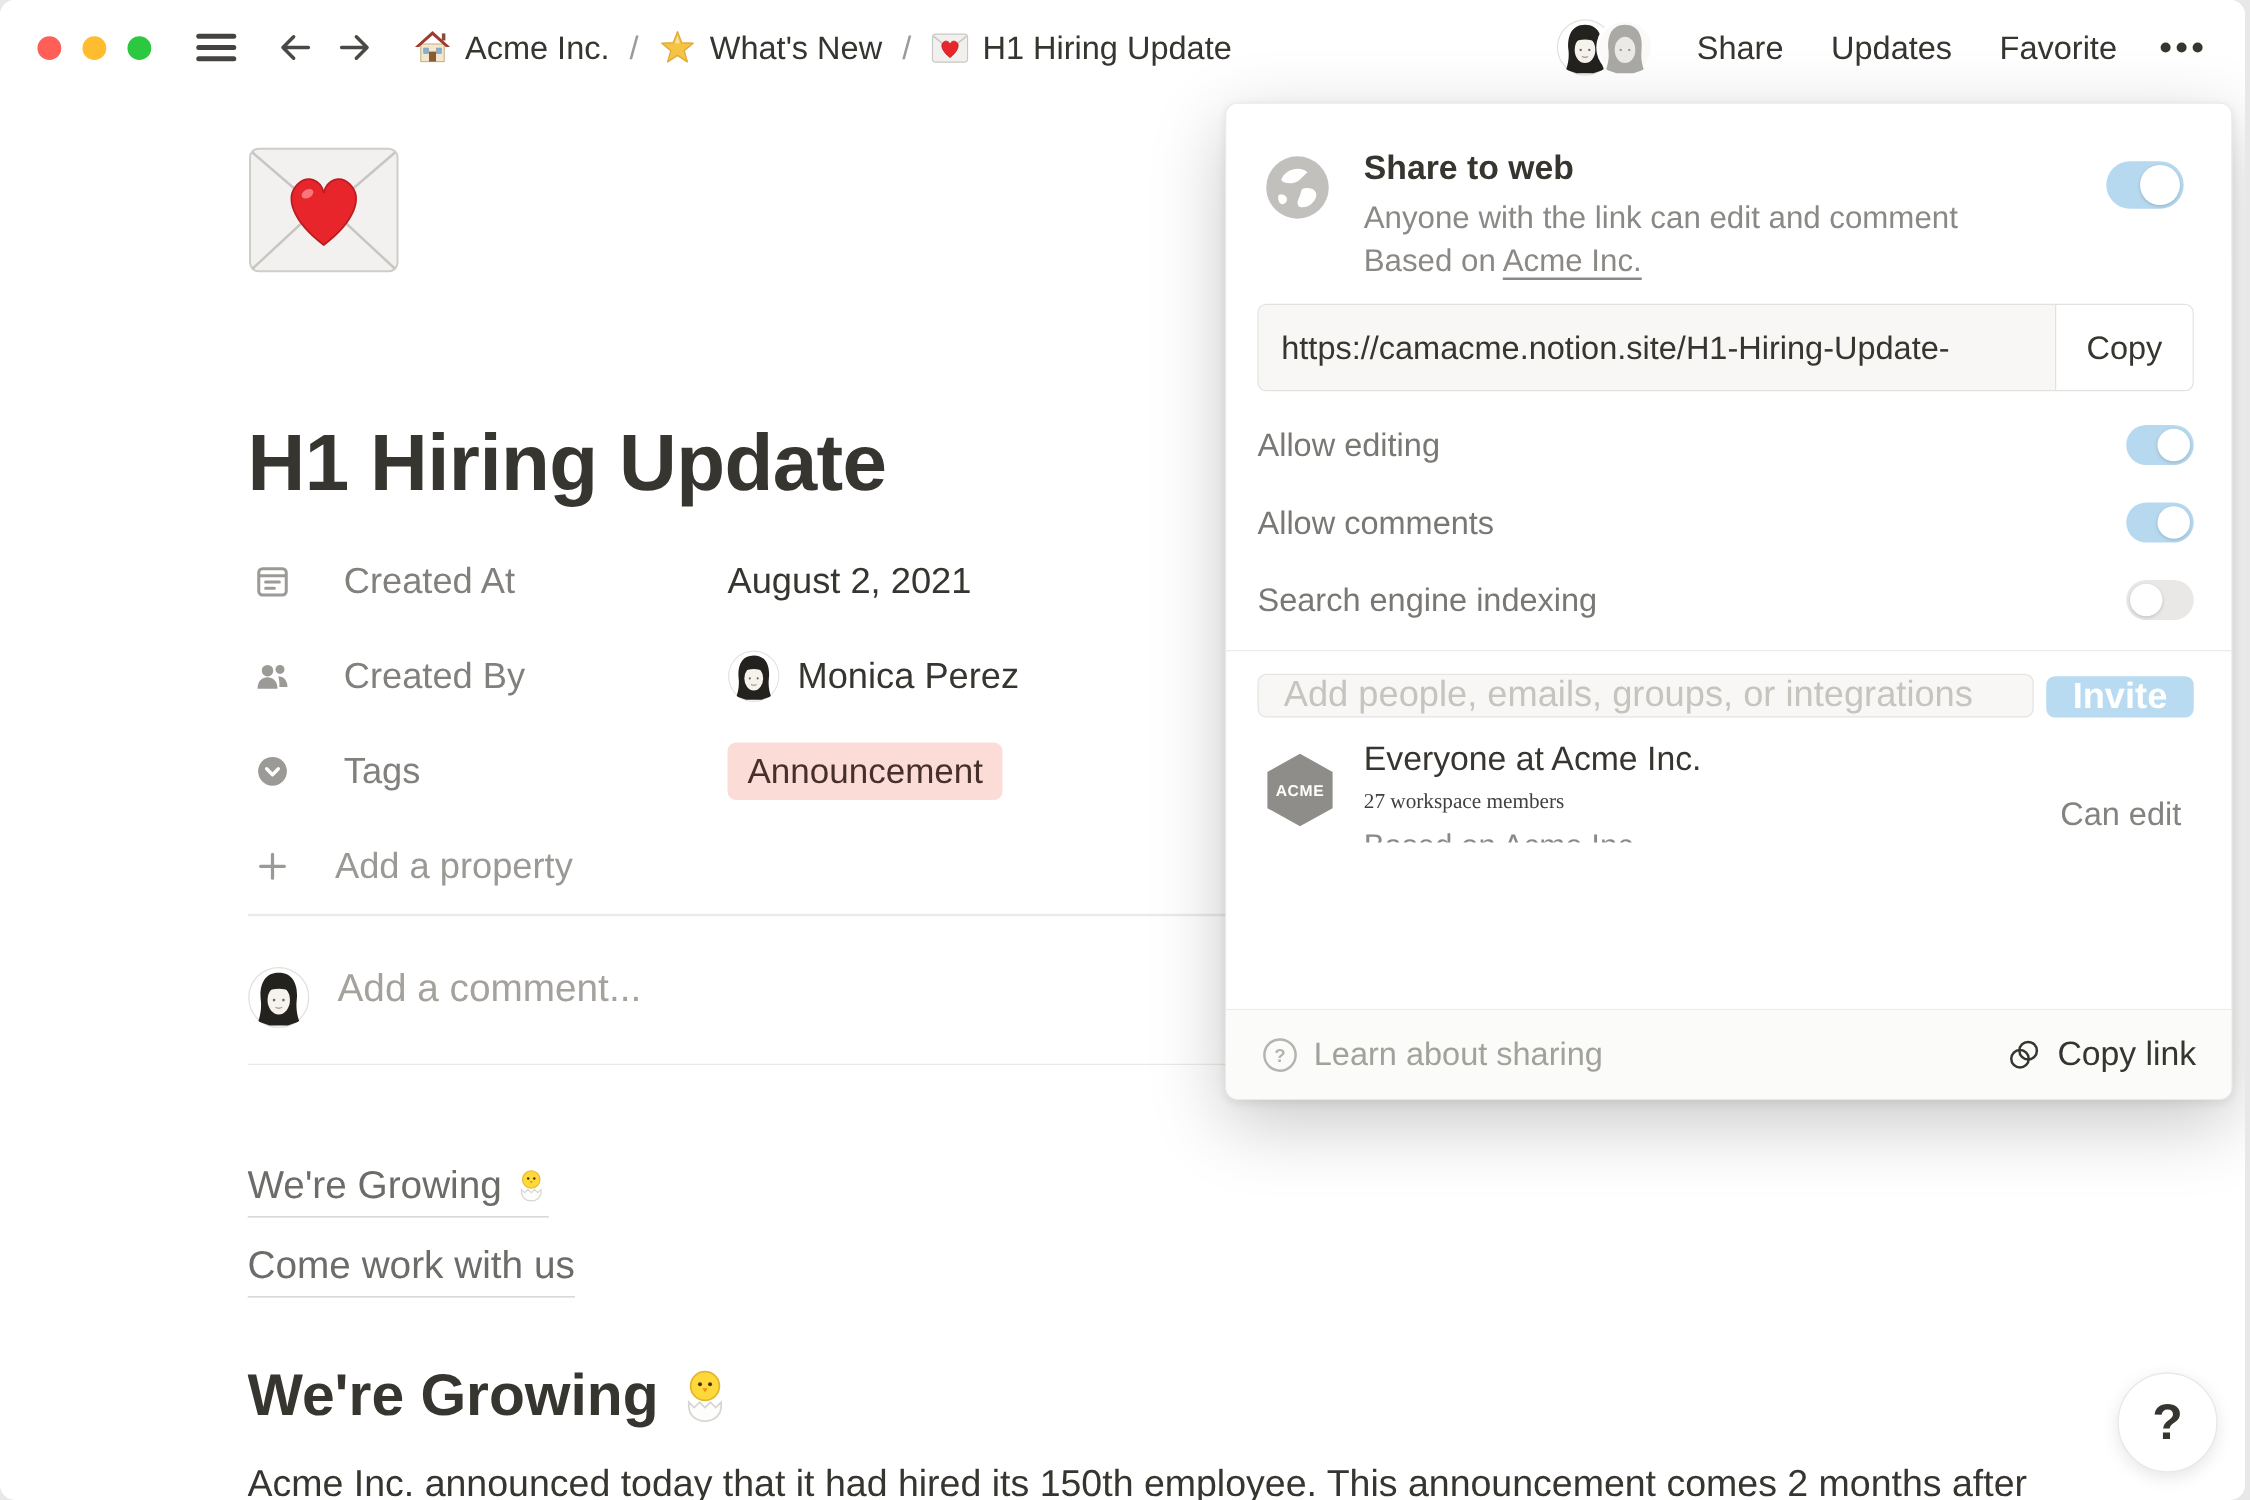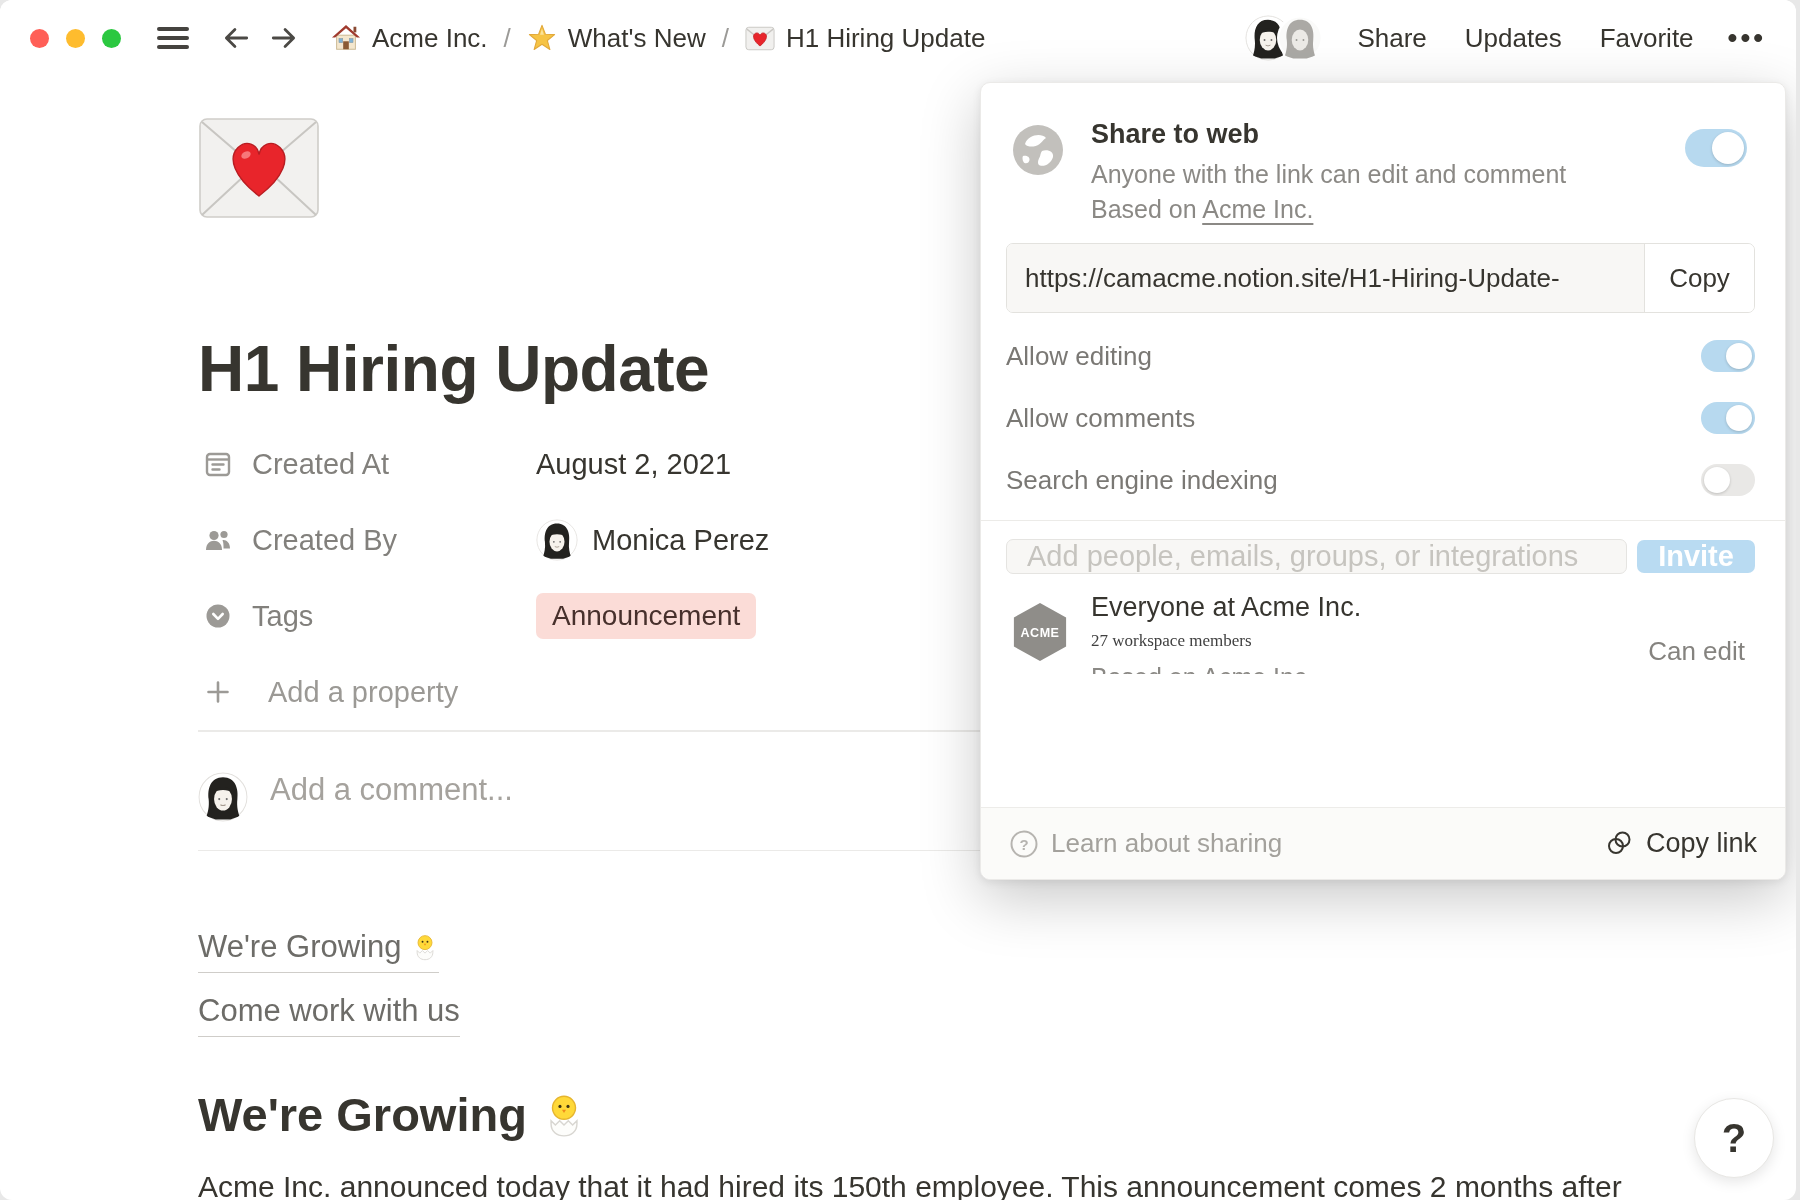--- a/index.html
+++ b/index.html
@@ -23,21 +23,21 @@
   .avatar-stack .av{width:46px;height:46px;border-radius:50%;}
   .avatar-stack .av+.av{margin-left:-14px;}
   .top-action{margin-left:38px;cursor:pointer;white-space:nowrap;}
   .more-dots{margin-left:34px;font-size:28px;letter-spacing:3px;font-weight:bold;cursor:pointer;}
 
   
   .main{position:absolute;left:198px;top:76px;width:1462px;height:1124px;overflow:hidden;}
   .page-icon{margin-top:36px;width:122px;height:112px;cursor:pointer;}
   .page-title{margin-top:100px;font-size:64px;font-weight:bold;line-height:82px;letter-spacing:-0.5px;}
   .props{margin-top:16px;}
-  .prop-row{display:flex;align-items:center;height:76px;}
+  .prop-row{display:flex;align-items:center;height:76px;gap:23px;}
   .prop-ic{width:34px;margin-left:5px;display:flex;align-items:center;}
   .prop-label{width:284px;margin-left:15px;font-size:29px;color:#82807C;}
   .prop-value{font-size:29px;display:flex;align-items:center;gap:14px;}
   .tag{background:#FBDCD7;color:#47302C;padding:7px 16px;border-radius:7px;font-size:28px;}
   .person-av{width:42px;height:42px;border-radius:50%;}
   .add-prop{display:flex;align-items:center;height:76px;color:#9B9995;font-size:29px;gap:16px;cursor:pointer;}
   .hdiv{height:1.5px;background:#EBEAE8;}
   .comment-row{margin-top:40px;display:flex;gap:22px;height:66px;}
   .comment-row .av{width:50px;height:50px;border-radius:50%;}
   .comment-ph{font-size:31px;color:#A5A29D;}
@@ -69,35 +69,35 @@
   .main-toggle{position:absolute;right:38px;top:46px;}
   .url-row{margin:16px 30px 0 25px;height:70px;border:1.5px solid #E3E2DE;border-radius:7px;display:flex;overflow:hidden;}
   .url-text{flex:1;background:#F8F7F5;font-size:26px;color:#37352F;display:flex;align-items:center;
             padding:0 18px;white-space:nowrap;overflow:hidden;}
   .copy-btn{width:110px;background:#fff;border-left:1.5px solid #E3E2DE;display:flex;align-items:center;
             justify-content:center;font-size:26px;cursor:pointer;}
   .toggle-rows{margin:12px 30px 0 25px;}
   .trow{height:62px;display:flex;align-items:center;justify-content:space-between;}
   .trow-label{font-size:26px;color:#7A7874;}
   .pop-div{margin-top:9px;height:1px;background:#ECEBE8;}
-  .invite-row{margin:18px 30px 0 25px;display:flex;align-items:center;}
+  .invite-row{margin:18px 30px 0 25px;display:flex;align-items:flex-end;}
   .invite-input{flex:1;background:#F8F7F5;border:1.5px solid #E5E4E1;border-radius:7px;display:flex;
                 align-items:center;padding:0 20px;font-size:29px;color:#C6C4BF;cursor:text;}
   .invite-btn{width:118px;margin-left:10px;border-radius:7px;background:#B9DBF2;color:#fff;font-size:29px;
               font-weight:600;display:flex;align-items:center;justify-content:center;cursor:pointer;}
   .group-row{margin:16px 40px 0 30px;display:flex;align-items:center;cursor:pointer;}
   .group-info{margin-left:22px;}
   .group-name{font-size:27px;color:#37352F;margin-top:2px;margin-bottom:8px;}
   .group-members{font-size:17px;color:#404040;font-family:Liberation Serif, serif;}
   .group-clip{height:11px;overflow:hidden;font-size:25px;color:#8B8985;margin-top:12px;}
   .group-perm{margin-left:auto;margin-top:38px;font-size:26px;color:#85837F;cursor:pointer;}
   .pop-footer{position:absolute;left:0;right:0;bottom:0;height:72px;background:#FBFBF9;
               border-top:1px solid #EDECE9;border-radius:0 0 10px 10px;display:flex;align-items:center;padding:0 28px;}
   .footer-left{display:flex;align-items:center;gap:12px;font-size:26px;color:#A3A19C;cursor:pointer;}
-  .footer-right{margin-left:auto;display:flex;gap:12px;font-size:27px;color:#37352F;cursor:pointer;}
+  .footer-right{margin-left:auto;display:flex;align-items:center;gap:12px;font-size:27px;color:#37352F;cursor:pointer;}
 
   .help-fab{position:absolute;right:22px;bottom:22px;width:80px;height:80px;border-radius:50%;background:#fff;
             border:1px solid #E8E7E4;box-shadow:0 4px 14px rgba(0,0,0,.1);display:flex;align-items:center;
             justify-content:center;font-size:40px;font-weight:600;color:#37352F;cursor:pointer;z-index:20;}
 </style>
 </head>
 <body>
 
 <div class="app">
 

